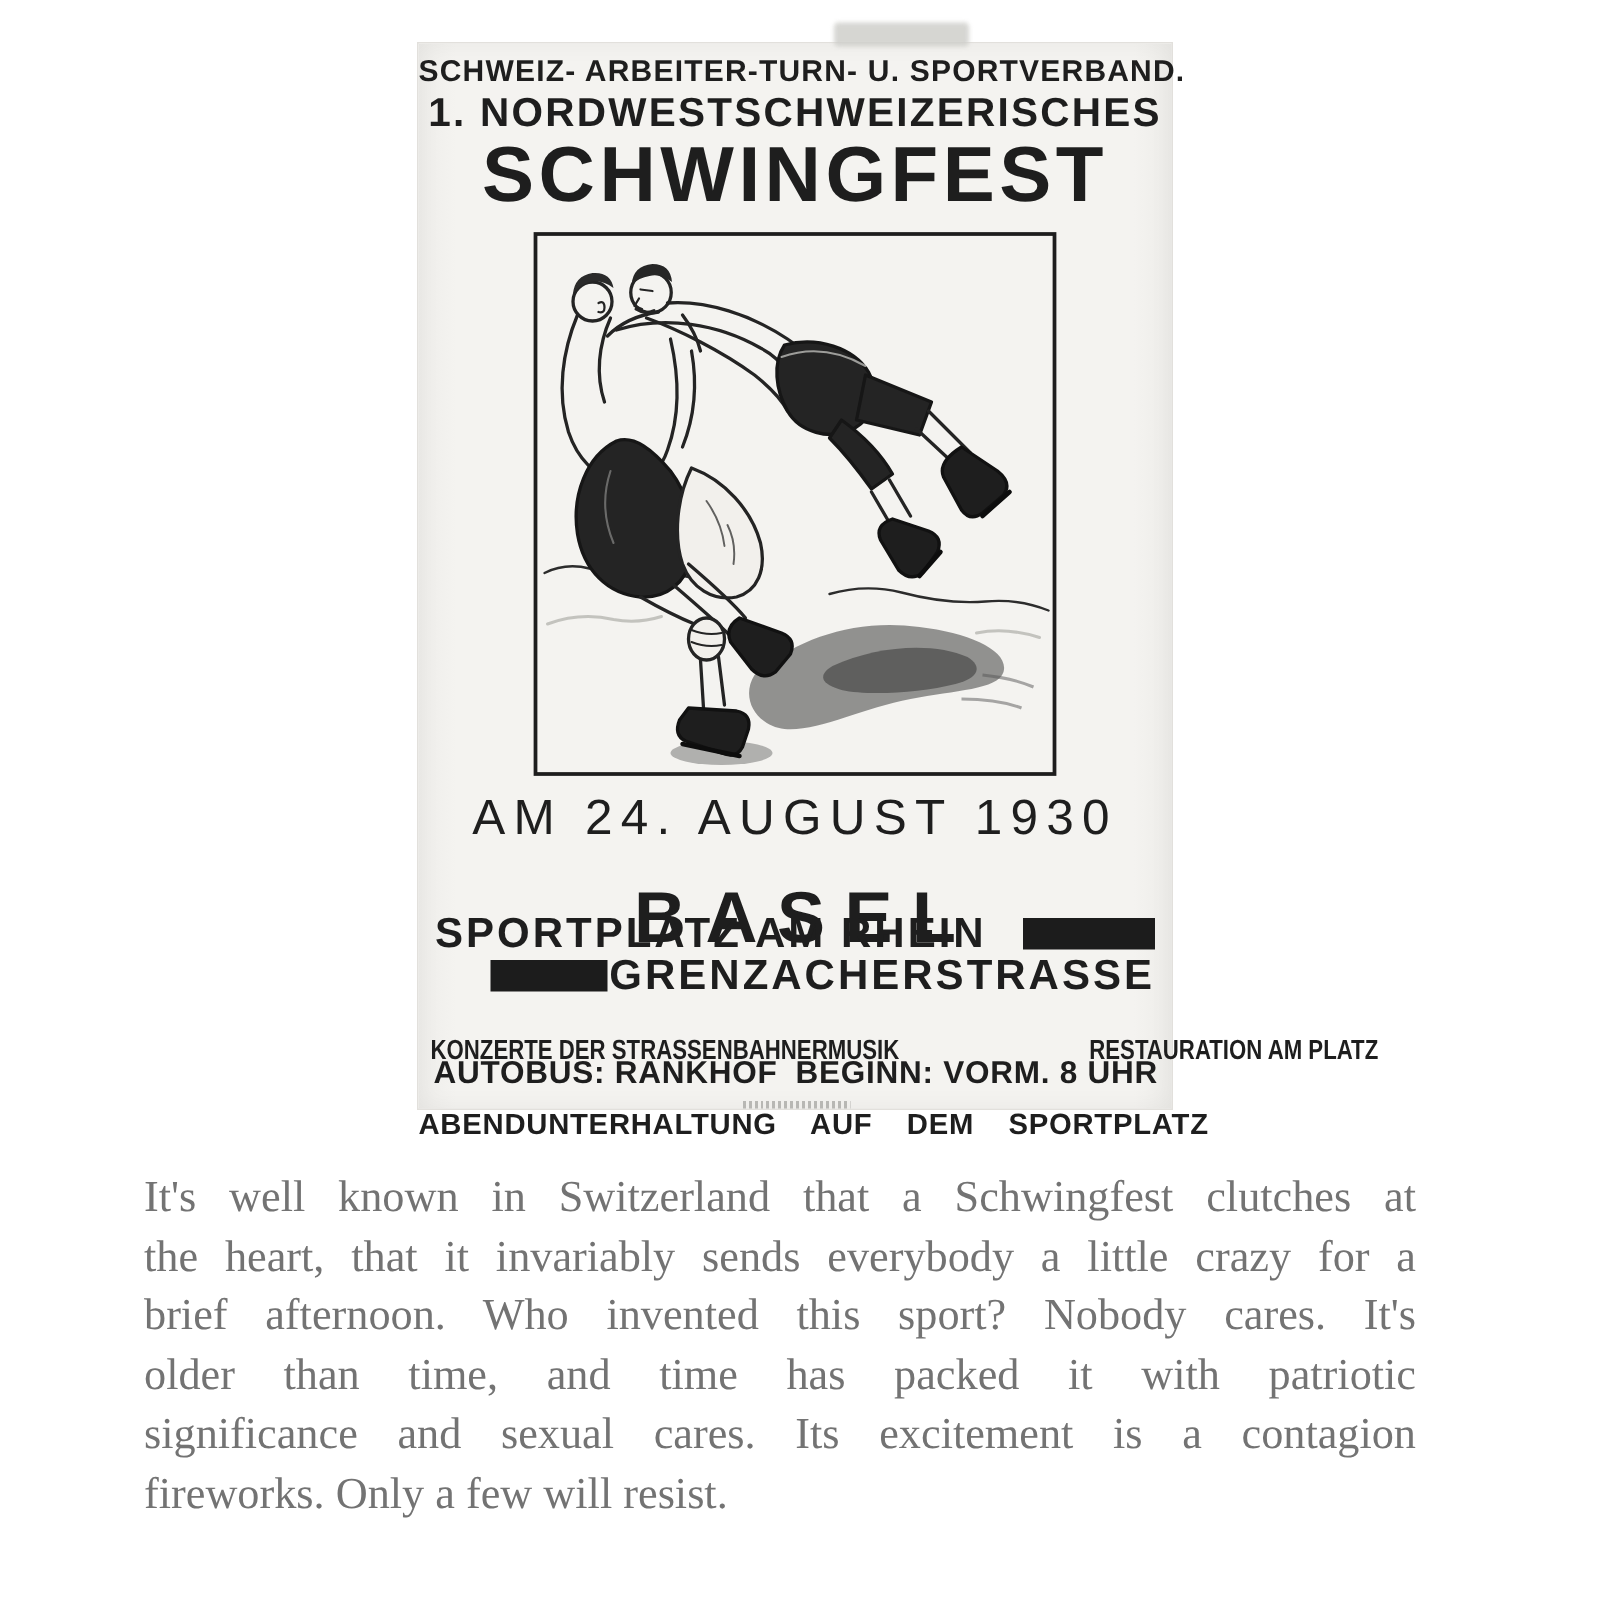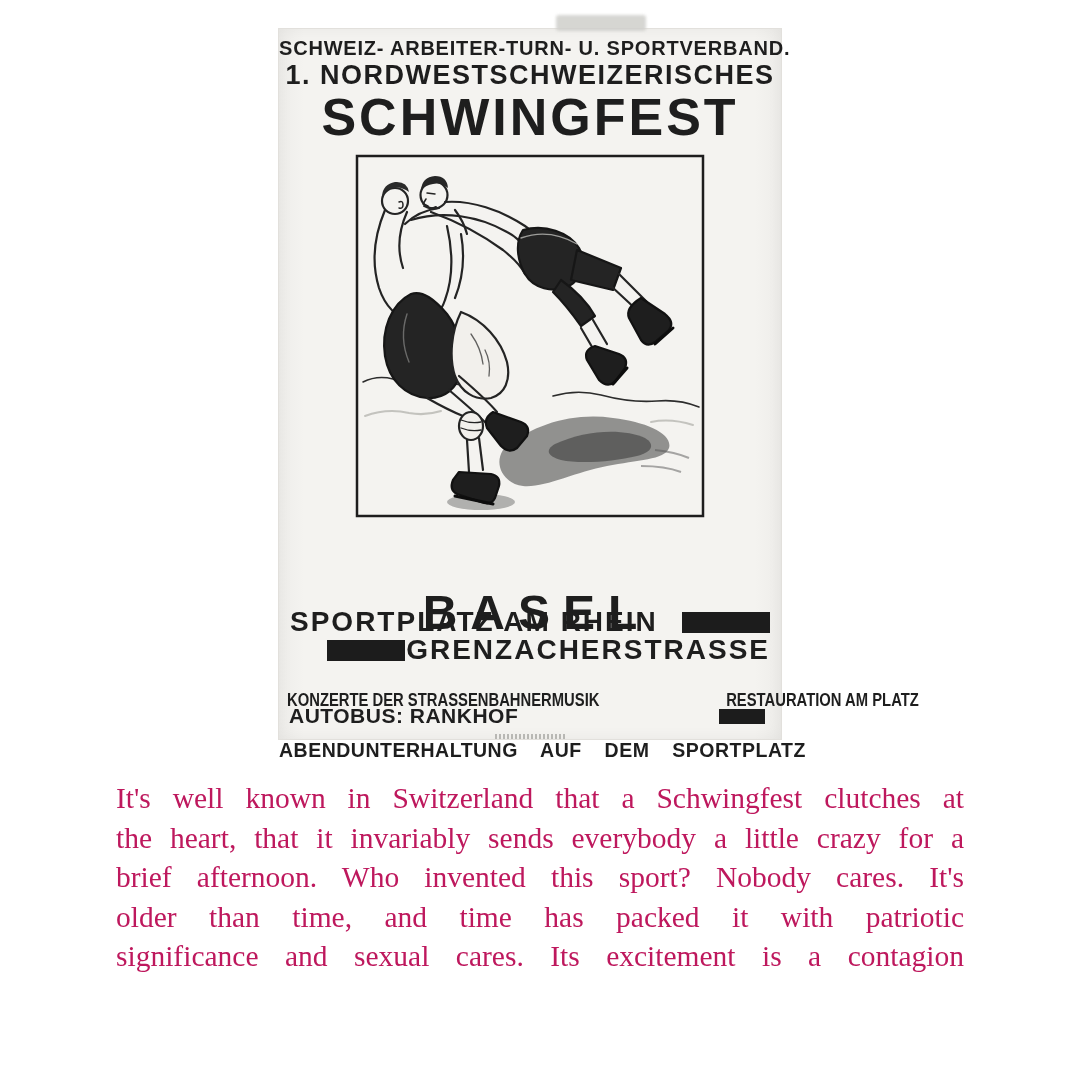--- a/index.html
+++ b/index.html
@@ -36,22 +36,22 @@
   .cond-l{display:inline-block;transform:scaleX(.8);transform-origin:left center;}
   .cond-r{display:inline-block;transform:scaleX(.8);transform-origin:right center;}
   .abend  {top:710px;font-size:19.5px;font-weight:700;word-spacing:17px;letter-spacing:.5px;text-align:right;}
   .pmark  {position:absolute;left:216px;top:705px;width:72px;height:5px;opacity:.55;
            background:repeating-linear-gradient(90deg,#8a8a86 0 2px,transparent 2px 4px);}
 
   
   .illo{position:absolute;left:76px;top:125px;width:350px;height:364px;}
 
   
-  .caption{position:absolute;left:116px;top:779px;width:848px;
-           font-family:"Liberation Serif",serif;font-size:29.5px;line-height:39.5px;color:#be185d;}
+  .caption{position:absolute;left:96px;top:779px;width:848px;
+           font-family:"Liberation Serif",serif;font-size:29.5px;line-height:39.5px;color:#737373;}
   .cap-line{text-align:justify;text-align-last:justify;}
   .cap-line.last{text-align-last:left;}
 </style>
 </head>
 <body>
 
 <div class="page">
 
   <div class="poster">
     <div class="smudge"></div>
@@ -129,47 +129,50 @@
           <path d="M72,244 C86,252 98,258 108,262"></path>
           <ellipse cx="116" cy="272" rx="12" ry="14" fill="#f2f0ec"></ellipse>
           <path d="M106,266 q10,4 20,2 M106,274 q10,4 20,2" stroke-width="1.3"></path>
           <path d="M112,286 L114,318 M124,284 L128,316"></path>
           <path d="M104,318 L136,320 Q146,322 144,332 L140,344 Q136,352 126,348 L102,340 Q94,336 98,326 Z" fill="#1e1e1e" stroke="#111"></path>
           <path d="M100,342 L138,350" stroke="#0d0d0d" stroke-width="3"></path>
         </g>
       </svg>
     </div>
 
+    <div class="pline dateln">AM 24. AUGUST 1930</div>
     <div class="pline city">BASEL</div>
 
     <div class="venue">
       <span>SPORTPLATZ AM RHEIN</span>
       <span class="bar bar-v"></span>
     </div>
     <div class="venue venue2">
       <span class="bar bar-v2"></span>
       <span>GRENZACHERSTRASSE</span>
     </div>
 
     <div class="autobus">
       <span>AUTOBUS: RANKHOF</span>
       <span class="bar bar-a"></span>
+      <span>BEGINN: VORM. 8 UHR</span>
     </div>
 
     <div class="konzert">
       <span class="cond-l">KONZERTE DER STRASSENBAHNERMUSIK</span>
       <span class="cond-r">RESTAURATION AM PLATZ</span>
     </div>
 
     <div class="pline abend">ABENDUNTERHALTUNG AUF DEM SPORTPLATZ</div>
 
     <div class="pmark"></div>
   </div>
 
   <div class="caption">
     <div class="cap-line">It's well known in Switzerland that a Schwingfest clutches at</div>
     <div class="cap-line">the heart, that it invariably sends everybody a little crazy for a</div>
     <div class="cap-line">brief afternoon. Who invented this sport? Nobody cares. It's</div>
     <div class="cap-line">older than time, and time has packed it with patriotic</div>
     <div class="cap-line">significance and sexual cares. Its excitement is a contagion</div>
+    <div class="cap-line last">fireworks. Only a few will resist.</div>
   </div>
 
 </div>
 
 </body></html>

